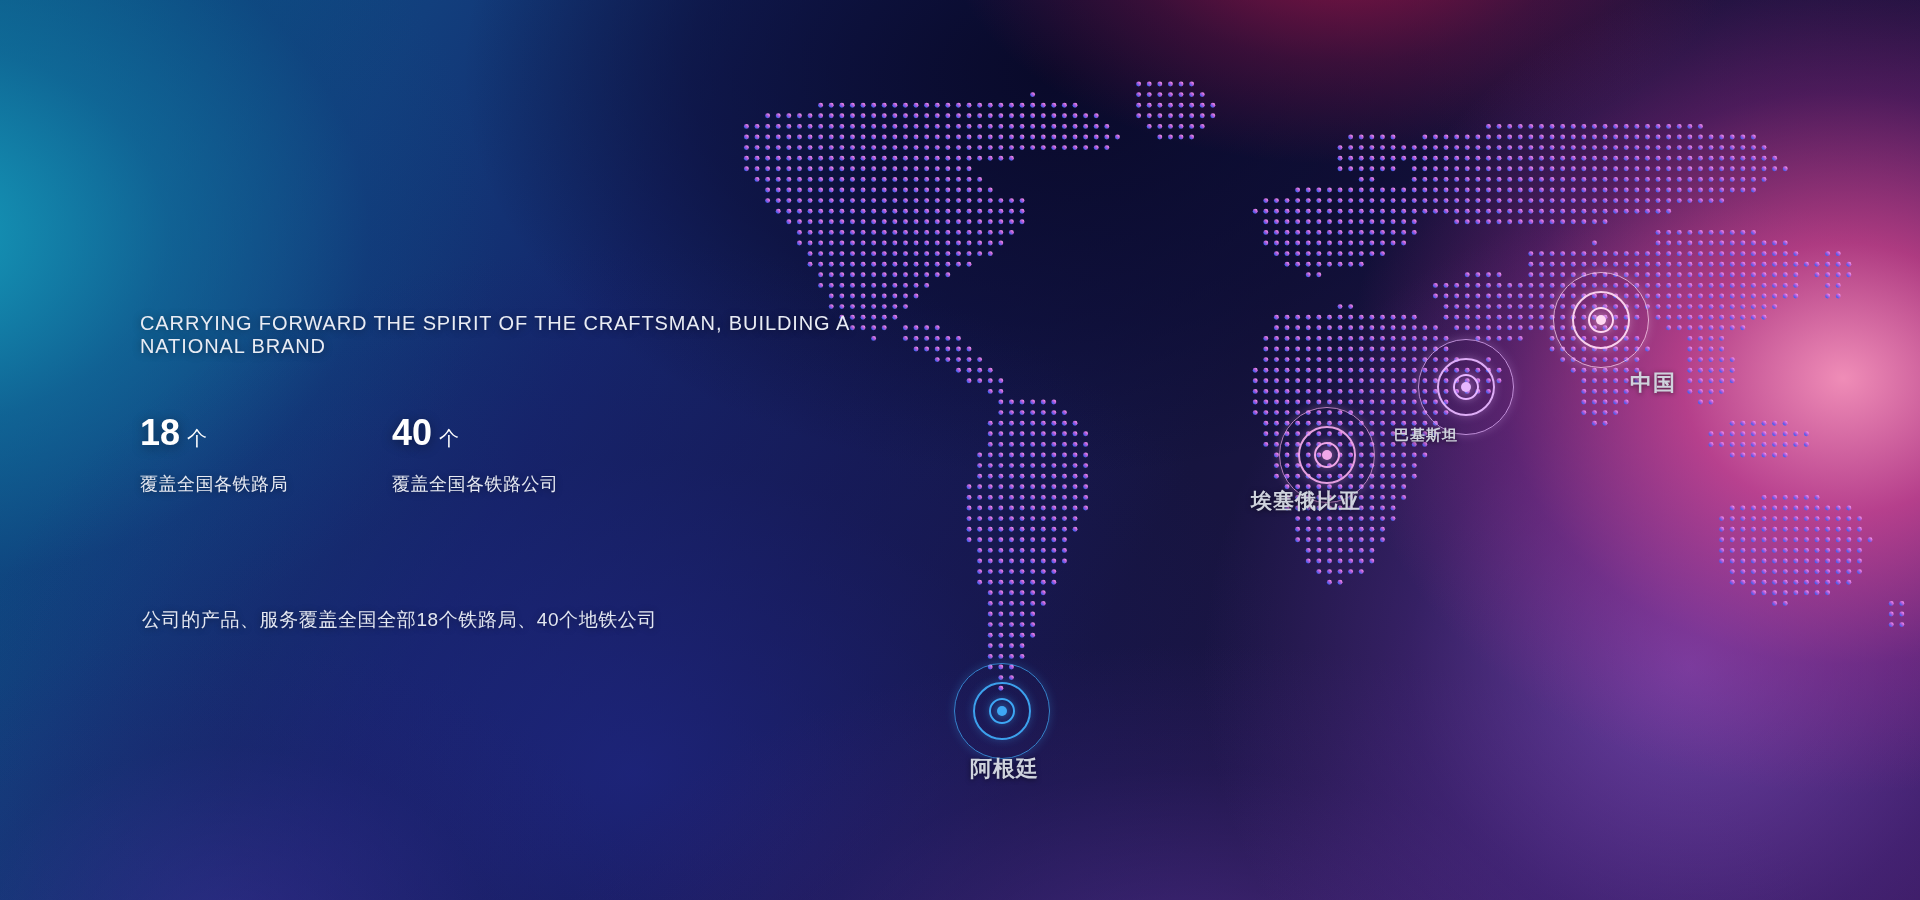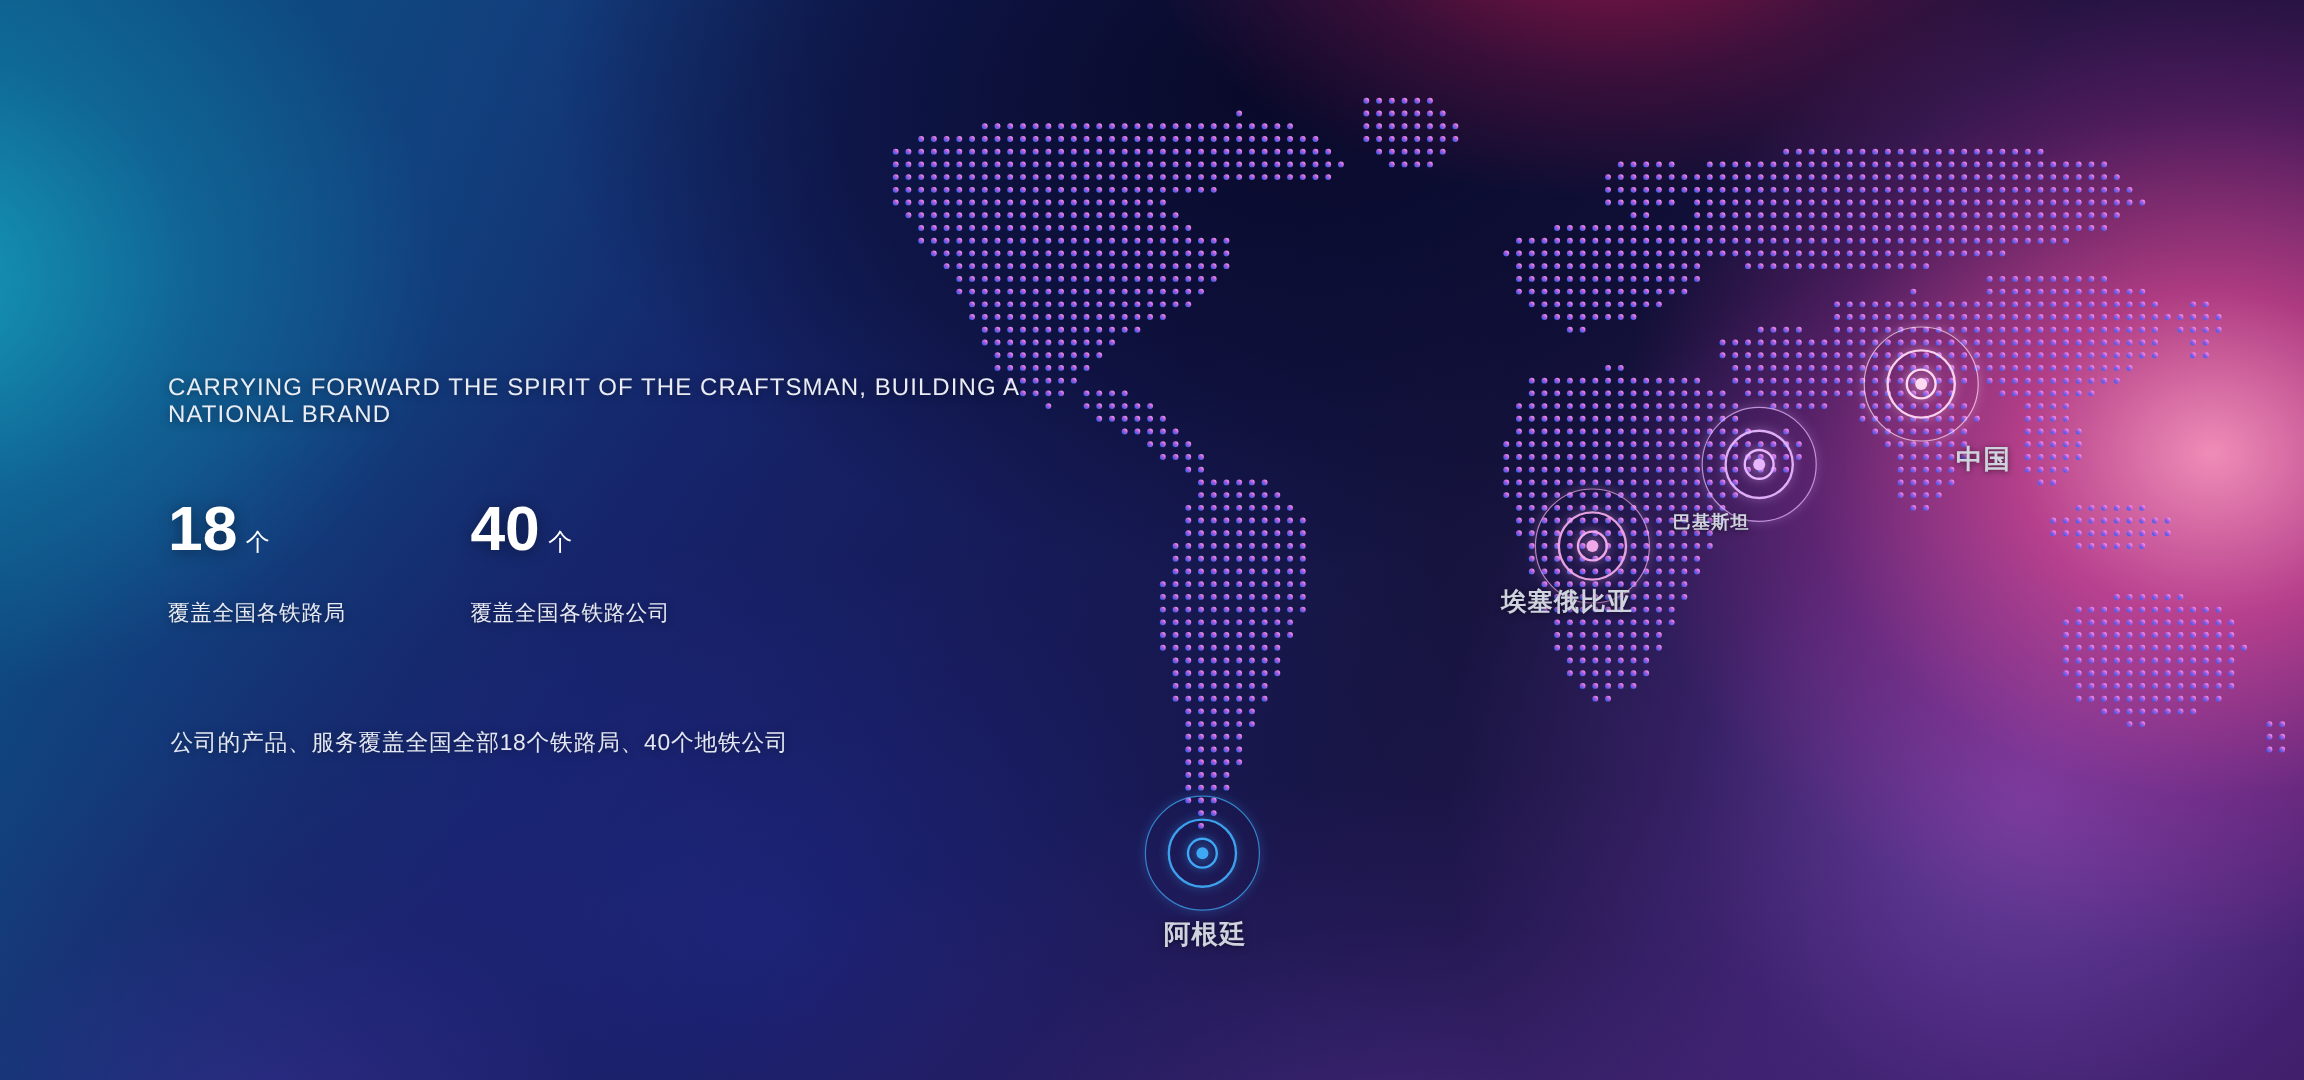--- a/index.html
+++ b/index.html
@@ -110,28 +110,28 @@
   }
 
   #stats{
     position:absolute;left:140px;top:415px;
     display:flex;align-items:flex-start;gap:0;
   }
   .stat{width:252px;}
   .stat:nth-child(3){width:auto;}
   .stat-top{display:flex;align-items:baseline;gap:7px;}
   .stat-num{
-    font-size:52px;font-weight:700;color:#ffffff;line-height:1;
+    font-size:36px;font-weight:700;color:#ffffff;line-height:1;
     letter-spacing:0px;
     text-shadow:0 2px 12px rgba(0,0,0,.4);
   }
   .stat-num.cn{font-size:40px;letter-spacing:2px;}
   .stat-unit{font-size:20px;color:#ffffff;font-weight:400;}
   .stat-desc{
-    margin-top:32px;font-size:18px;color:#e7eaf2;letter-spacing:.5px;
+    margin-top:20px;font-size:18px;color:#e7eaf2;letter-spacing:.5px;
     text-shadow:0 1px 7px rgba(0,0,0,.4);
   }
 
   #paragraph{
     position:absolute;left:142px;top:588px;
     font-size:19px;line-height:34px;color:#e3e7f1;letter-spacing:.6px;
     text-shadow:0 1px 7px rgba(0,0,0,.4);
     margin-top:15px;
   }
   #paragraph div{white-space:nowrap;}
@@ -2264,21 +2264,21 @@
         <span class="ring" style="width: 26px; height: 26px; border-width: 2.2px; border-color: rgb(240, 168, 232); opacity: 1; box-shadow: rgba(240, 168, 232, 0.333) 0px 0px 10px;"></span>
         <span class="core" style="width: 10px; height: 10px; background: rgb(240, 168, 232); box-shadow: rgb(240, 168, 232) 0px 0px 12px;"></span>
       </div>
       <div class="marker-label" style="left: 1251px; top: 487px; font-size: 21px;">埃塞俄比亚</div>
       <div class="marker" style="left: 1002px; top: 711px;">
         <span class="ring" style="width: 96px; height: 96px; border-width: 1.6px; border-color: rgb(62, 168, 245); opacity: 0.75; box-shadow: rgba(62, 168, 245, 0.333) 0px 0px 10px;"></span>
         <span class="ring" style="width: 58px; height: 58px; border-width: 2px; border-color: rgb(62, 168, 245); opacity: 0.95; box-shadow: rgba(62, 168, 245, 0.333) 0px 0px 10px;"></span>
         <span class="ring" style="width: 26px; height: 26px; border-width: 2.2px; border-color: rgb(62, 168, 245); opacity: 1; box-shadow: rgba(62, 168, 245, 0.333) 0px 0px 10px;"></span>
         <span class="core" style="width: 10px; height: 10px; background: rgb(62, 168, 245); box-shadow: rgb(62, 168, 245) 0px 0px 12px;"></span>
       </div>
-      <div class="marker-label" style="left: 970px; top: 754px; font-size: 22px; margin-top: 10px;">阿根廷</div>
+      <div class="marker-label" style="left: 970px; top: 754px; font-size: 22px;">阿根廷</div>
     </div>
 
   <div id="content">
 
 
     <div id="subhead">CARRYING FORWARD THE SPIRIT OF THE CRAFTSMAN, BUILDING A NATIONAL BRAND</div>
 
     <div id="stats">
       <div class="stat">
         <div class="stat-top">

